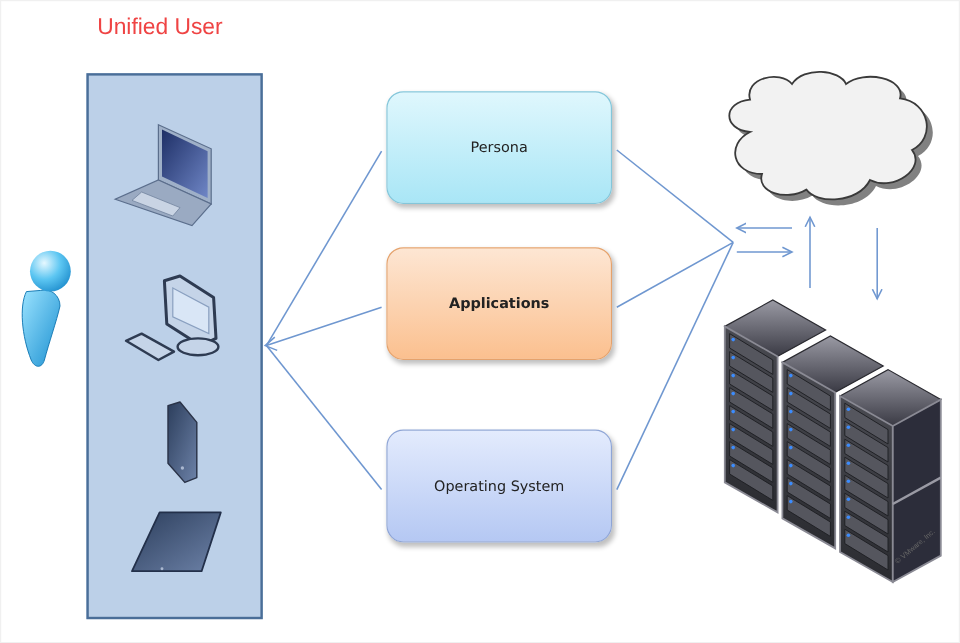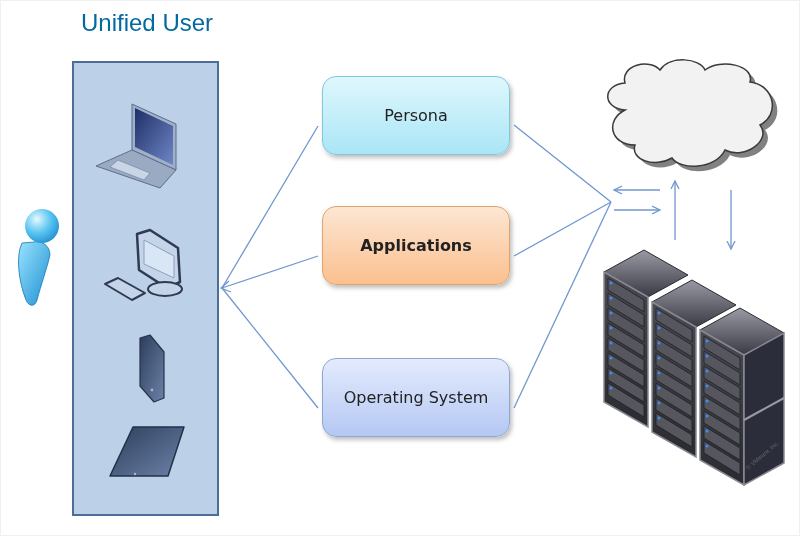--- a/index.html
+++ b/index.html
@@ -1,20 +1,20 @@
 <!DOCTYPE html>
 <html><head>
 <meta charset="utf-8">
 <style>
   html, body { margin: 0; padding: 0; background: #ffffff; }
   body { width: 800px; height: 536px; position: relative; overflow: hidden; font-family: "Liberation Sans", sans-serif; }
   .frame { position: absolute; left: 0; top: 0; width: 798px; height: 534px; border: 1px solid #f0f0f0; background: #ffffff; }
-  .title { position: absolute; left: 81px; top: 10px; font-size: 24px; line-height: 26px; color: #0369a1; }
+  .title { position: absolute; left: 81px; top: 10px; font-size: 19px; line-height: 26px; color: #ef4444; }
   .ux-panel { position: absolute; left: 72px; top: 61px; width: 147px; height: 455px; background: #bcd0e8; border: 2px solid #4a6e98; box-sizing: border-box; }
-  .box { position: absolute; left: 322px; width: 188px; height: 79px; border-radius: 14px; box-sizing: border-box; display: flex; align-items: center; justify-content: center; font-family: "DejaVu Sans", sans-serif; font-size: 16px; color: #222; box-shadow: 2px 3px 4px rgba(0,0,0,0.25); }
+  .box { position: absolute; left: 322px; width: 188px; height: 94px; border-radius: 14px; box-sizing: border-box; display: flex; align-items: center; justify-content: center; font-family: "DejaVu Sans", sans-serif; font-size: 12px; color: #222; box-shadow: 2px 3px 4px rgba(0,0,0,0.25); }
   .box.persona { top: 76px; background: linear-gradient(#dff7fd, #a9e6f6); border: 1px solid #83c6da; }
   .box.apps { top: 206px; background: linear-gradient(#fde6d3, #fbc08f); border: 1px solid #e5a26c; font-weight: bold; }
   .box.os { top: 358px; background: linear-gradient(#e3ebfd, #b5c8f3); border: 1px solid #8ea5d6; }
   svg.overlay { position: absolute; left: 0; top: 0; }
 </style>
 </head>
 <body>
 
 <div class="frame"></div>
 

